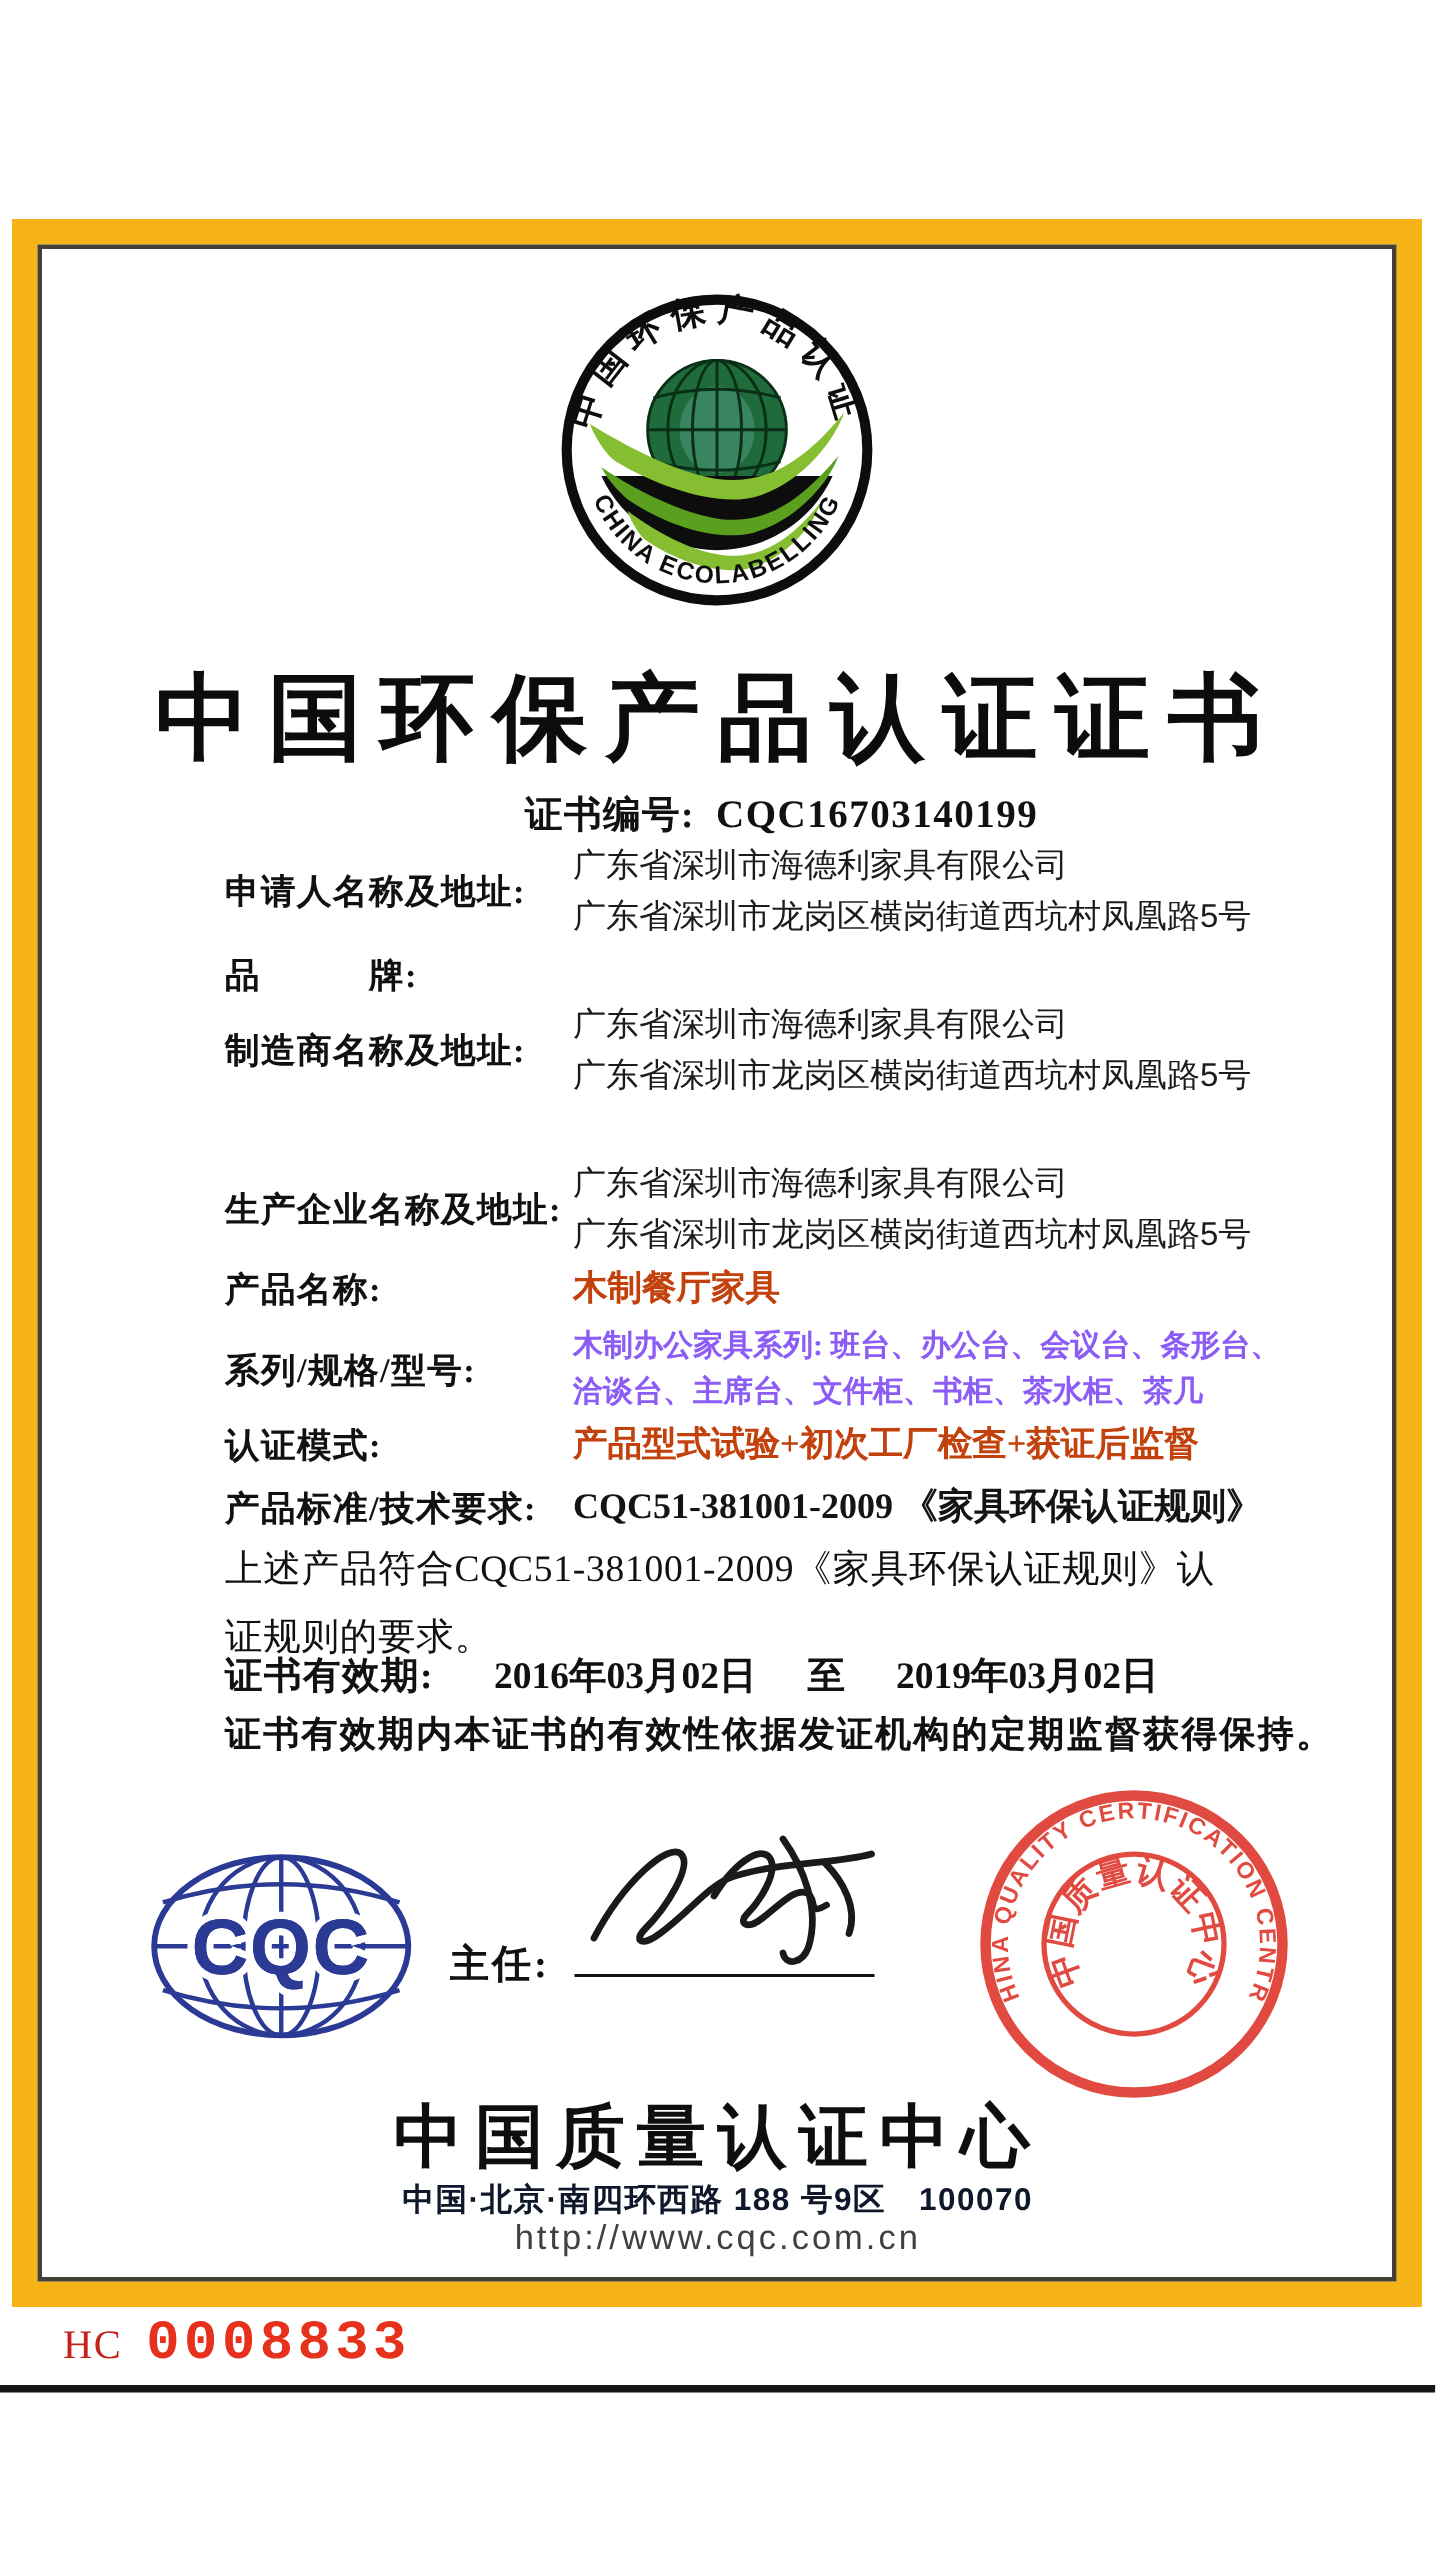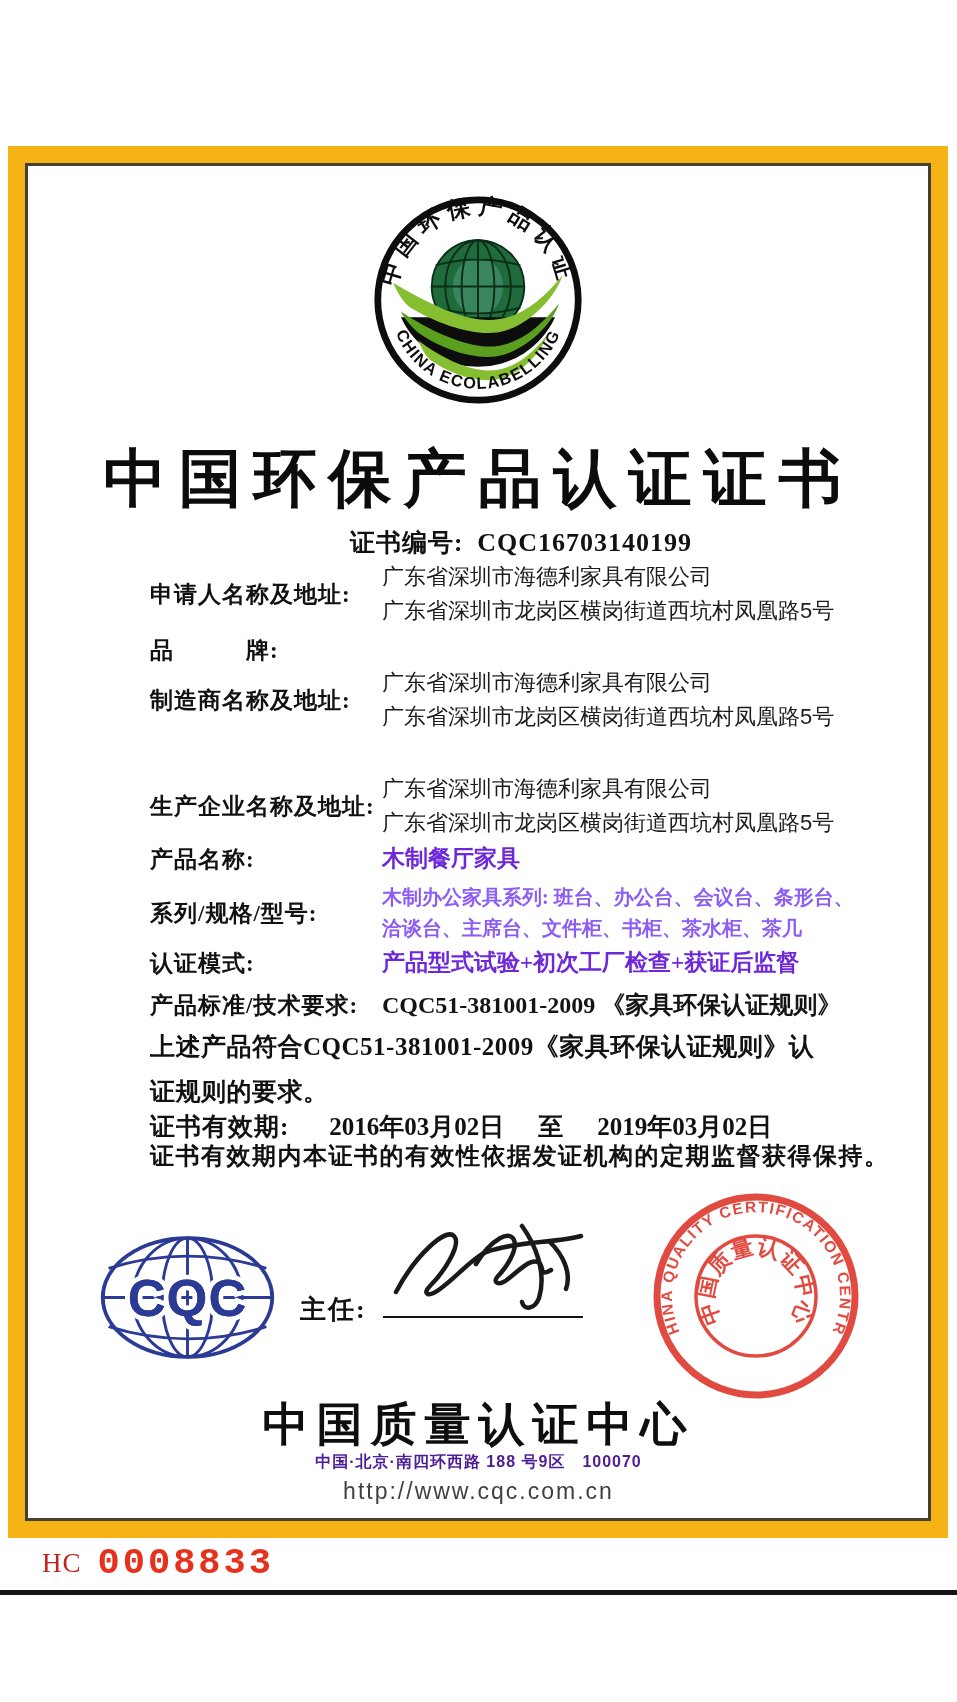--- a/index.html
+++ b/index.html
@@ -21,45 +21,45 @@
   .certno-row{position:absolute; left:350px; top:526px; white-space:nowrap;}
   .certno-label{font-weight:700; font-size:25px; letter-spacing:1px;}
   .certno-value{font-weight:600; font-size:26px; letter-spacing:1px; margin-left:14px;
     font-family:"Liberation Serif", serif;}
   
   .frow{position:absolute; left:150px; display:flex; align-items:center;}
   .flabel{display:inline-block; width:232px; flex:0 0 232px; font-weight:700;
     font-size:23px; letter-spacing:1px; line-height:33px;}
   .fvalue{font-size:22px; line-height:34px; font-family:"Liberation Sans", sans-serif;
     color:#1c1c1c;}
-  .fvalue.kai{font-family:"Liberation Serif", serif; font-size:23px; font-weight:600; color:#6d28d9;}
+  .fvalue.kai{font-family:"Liberation Serif", serif; font-size:23px; font-weight:600; color:#c2410c;}
   .fvalue.small{font-family:"Liberation Serif", serif; font-size:20px; font-weight:600;
     width:478px; line-height:31px; color:#8b5cf6;}
   .fvalue.std{font-family:"Liberation Serif", serif; font-size:24px; font-weight:600; color:#141414;}
   
   .statement{position:absolute; left:150px; top:1024px; width:676px;
-    font-weight:700; font-size:25px; line-height:45px; letter-spacing:0.5px;}
-  .validity{position:absolute; left:150px; top:1100px; display:flex; align-items:center; white-space:nowrap;margin-top:10px;}
+    font-weight:400; font-size:25px; line-height:45px; letter-spacing:0.5px;}
+  .validity{position:absolute; left:150px; top:1100px; display:flex; align-items:center; white-space:nowrap;}
   .validity .vlabel{font-weight:700; font-size:25px; letter-spacing:1px; margin-right:40px;}
   .validity .vdate{font-weight:600; font-size:25px;}
   .validity .vsep{font-weight:700; font-size:25px; margin:0 34px;}
   .note{position:absolute; left:150px; top:1140px; font-weight:600; font-size:24px; letter-spacing:1.5px;}
   
   .cqc-logo{position:absolute; left:95px; top:1232px; width:185px; height:132px;}
   .director{position:absolute; left:300px; top:1292px; font-family:Liberation Serif, serif;
     font-weight:700; font-size:26px; letter-spacing:2px;}
   .sig-line{position:absolute; left:383px; top:1316px; width:200px; border-bottom:2px solid #111;}
   .signature{position:absolute; left:388px; top:1210px; width:200px; height:110px; z-index:4;}
   .stamp{position:absolute; left:650px; top:1190px; width:212px; height:212px; z-index:5;}
   .footer-org{position:absolute; left:0; right:0; top:1394px; text-align:center;
     font-family:"Liberation Sans", sans-serif; font-weight:600; font-size:46px;
     letter-spacing:8px; color:#0e0e0e; white-space:nowrap;}
   .footer-addr{position:absolute; left:0; right:0; top:1452px; text-align:center;
-    font-family:"Liberation Sans", sans-serif; font-weight:700; font-size:16px;
-    letter-spacing:1px; color:#4c1d95;}
+    font-family:"Liberation Sans", sans-serif; font-weight:700; font-size:21px;
+    letter-spacing:1px; color:#0f172a;}
   .footer-web{position:absolute; left:0; right:0; top:1478px; text-align:center;
     font-family:"Liberation Sans", sans-serif; font-weight:400; font-size:23px;
     letter-spacing:2px; color:#404040;}
   
   .serial{position:absolute; left:42px; top:1542px; display:flex; align-items:center;}
   .serial-prefix{font-family:"Liberation Serif", serif; font-size:27px; color:#c4231a; letter-spacing:1px;}
   .serial-number{font-family:"Liberation Mono", monospace; font-weight:700; font-size:37px;
     color:#e6321c; letter-spacing:3px; margin-left:16px;}
   .scan-line{position:absolute; left:0; top:1590px; width:957px; height:5px; background:#161616;}
 </style>

